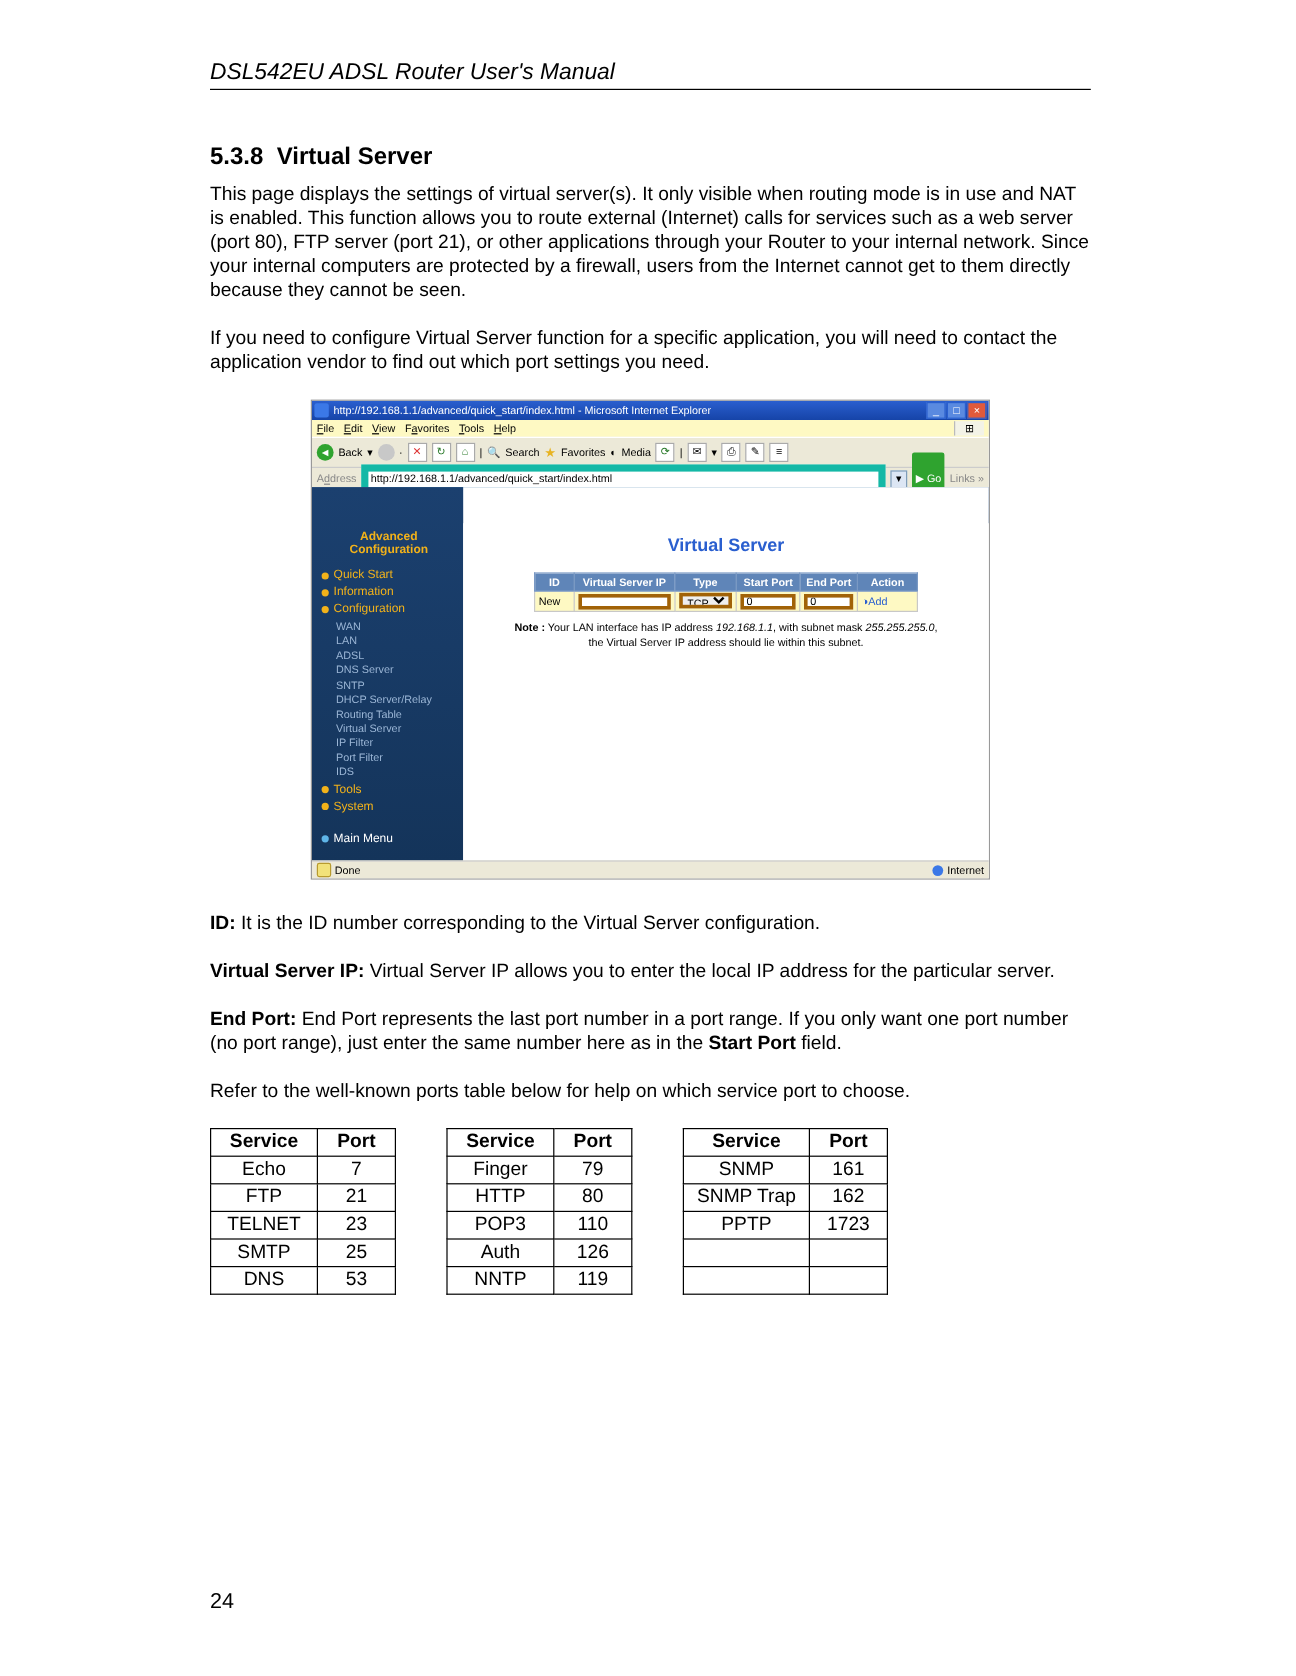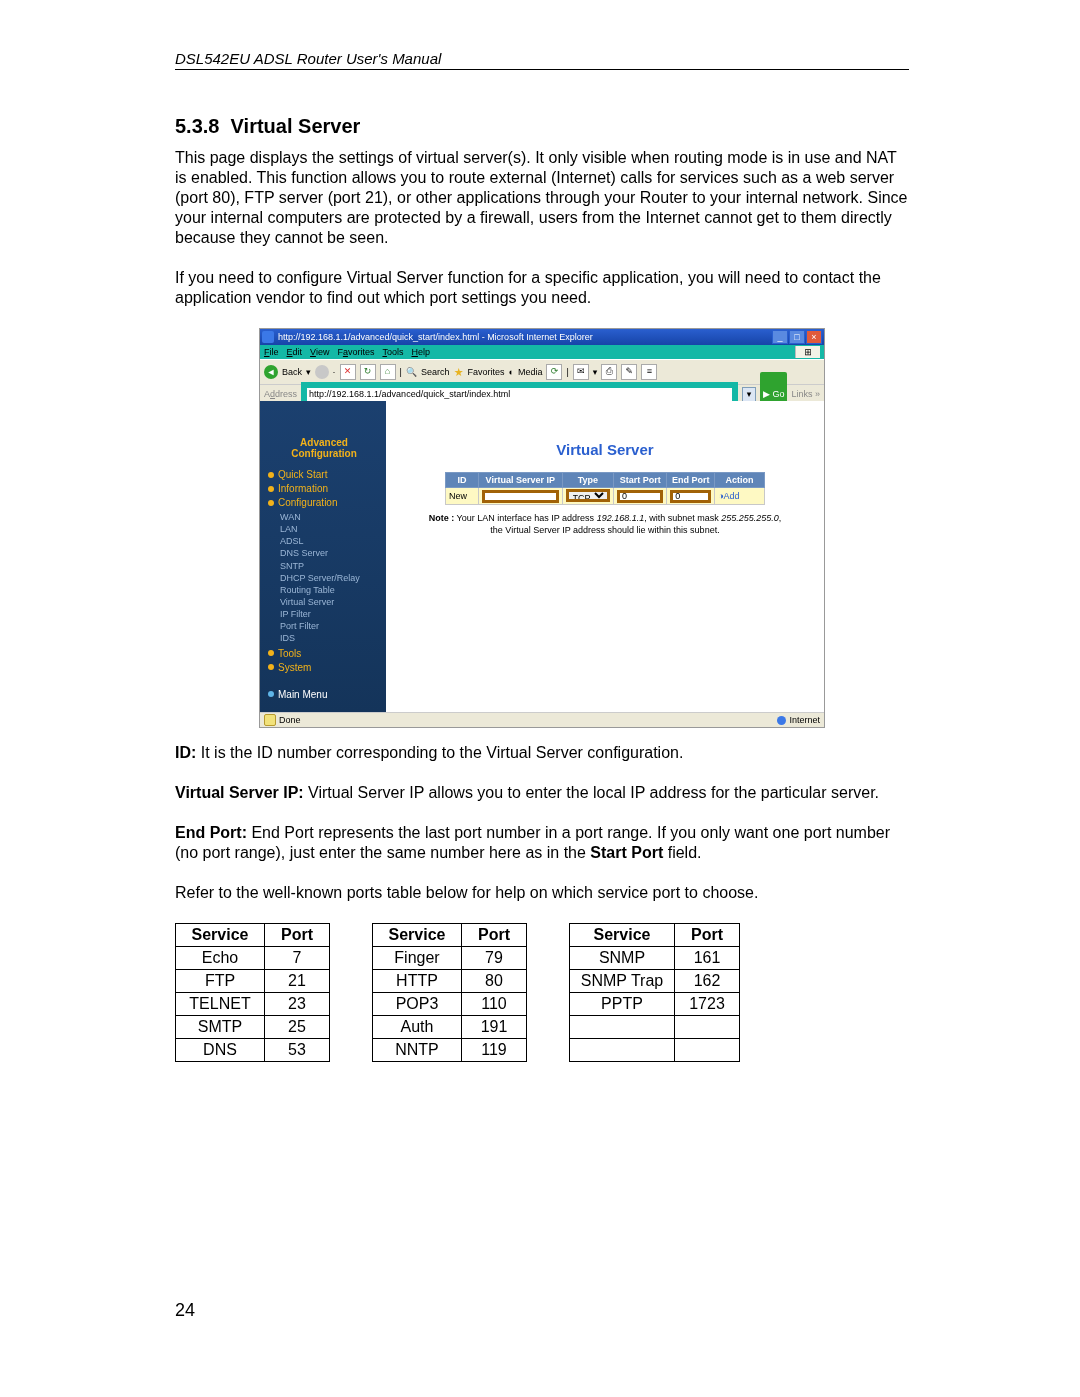--- a/index.html
+++ b/index.html
@@ -1,32 +1,32 @@
 <!DOCTYPE html>
 <html><head>
 <meta charset="utf-8">
 <style>
   html,body{margin:0;padding:0;background:#fff;font-family:Arial,Helvetica,sans-serif;color:#000}
   .page{width:1080px;height:1397px;position:relative;background:#fff;margin:0 auto}
   .content{position:absolute;left:175px;top:50px;width:734px}
-  .running-head{font-style:italic;font-size:15px;margin-bottom:2px}
+  .running-head{font-style:italic;font-size:19px;margin-bottom:2px}
   .hr-top{border:none;border-top:1.5px solid #000;margin:0 0 45px 0}
   h2{font-size:20px;font-weight:bold;margin:0 0 10px 0}
   .body-text{font-size:16px;line-height:1.25;margin:0 0 20px 0}
   .body-text b{font-weight:bold}
-  .page-num{position:absolute;left:175px;bottom:76px;font-size:18px}
+  .page-num{position:absolute;left:175px;bottom:52px;font-size:18px}
 
   
-  .shot{width:564px;height:398px;margin:0 auto 15px auto;border:1px solid #999;position:relative;font-family:Tahoma,Arial,sans-serif;font-size:9px;background:#fff;overflow:hidden}
+  .shot{width:564px;height:398px;margin:0 auto 27px auto;border:1px solid #999;position:relative;font-family:Tahoma,Arial,sans-serif;font-size:9px;background:#fff;overflow:hidden}
   .titlebar{height:16px;background:linear-gradient(#2a5fcf,#1644a8);color:#fff;display:flex;align-items:center;padding:0 2px;font-size:9px}
   .titlebar .ie-icon{width:12px;height:12px;background:#3b78e7;margin-right:4px;border-radius:2px}
   .win-btns{margin-left:auto;display:flex;gap:1px}
   .win-btn{width:14px;height:12px;background:#5a8ae0;color:#fff;text-align:center;line-height:12px;font-size:9px;border:1px solid #2a5fcf}
   .win-btn.close{background:#e05a3b}
-  .menubar{height:14px;background:#14b8a6;display:flex;gap:8px;padding:0 4px;align-items:center;color:#000}
+  .menubar{height:14px;background:#fef9c3;display:flex;gap:8px;padding:0 4px;align-items:center;color:#000}
   .menubar span u{text-decoration:underline}
   .ms-flag{margin-left:auto;width:24px;height:12px;background:#f3f3e7;border-left:1px solid #bbb;display:flex;align-items:center;justify-content:center}
   .toolbar{height:24px;background:#ece9d8;border-top:1px solid #fff;border-bottom:1px solid #ccc;display:flex;align-items:center;gap:4px;padding:0 4px;font-size:9px}
   .tb-back{width:14px;height:14px;border-radius:50%;background:#2fa32f;color:#fff;text-align:center;line-height:14px;font-size:9px}
   .tb-fwd{width:14px;height:14px;border-radius:50%;background:#c8c8c8}
   .tb-ico{width:14px;height:14px;border:1px solid #aaa;background:#fff;text-align:center;line-height:13px;font-size:9px}
   .tb-star{color:#e8b423;font-size:11px}
   .addrbar{height:18px;background:#ece9d8;border-bottom:1px solid #ccc;display:flex;align-items:center;padding:0 4px;gap:4px;font-size:9px}
   .addrbar .label{color:#888}
   .addrbar .field{flex:1;background:#fff;border:6px solid #14b8a6;height:13px;padding:0 2px;line-height:13px;overflow:hidden}
@@ -262,21 +262,21 @@
       <tr>
               <td class="svc">HTTP</td>
               <td class="prt">80</td>
             </tr>
       <tr>
               <td class="svc">POP3</td>
               <td class="prt">110</td>
             </tr>
       <tr>
               <td class="svc">Auth</td>
-              <td class="prt">191</td>
+              <td class="prt">126</td>
             </tr>
       <tr>
               <td class="svc">NNTP</td>
               <td class="prt">119</td>
             </tr>
     </tbody>
         </table>
     <table class="pt wide">
       <tbody>
             <tr>

